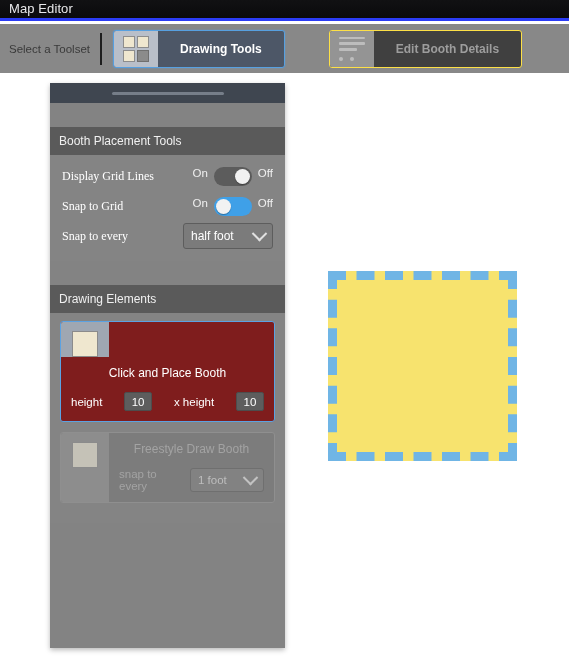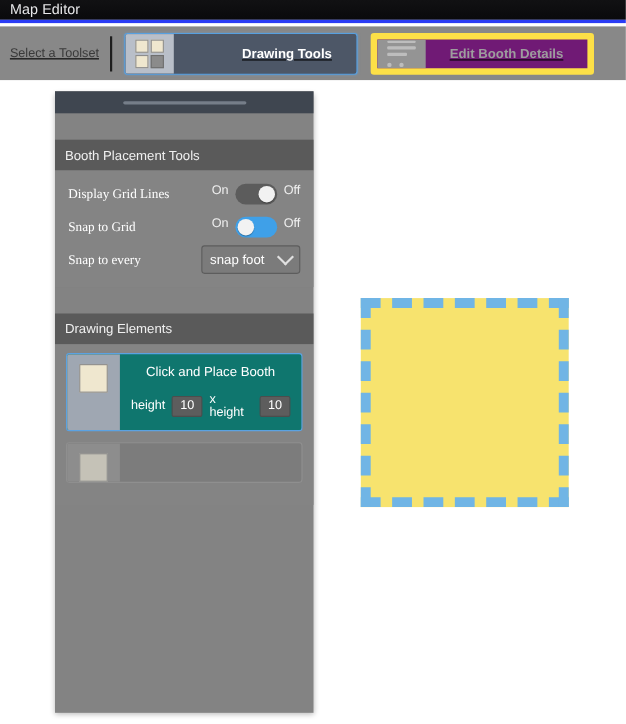--- a/index.html
+++ b/index.html
@@ -38,21 +38,20 @@
   
   #toolbar {
     position: absolute;
     left: 0; top: 24px;
     width: 569px;
     height: 49px;
     background: #888888;
     box-sizing: border-box;
     display: flex;
     align-items: center;
-    text-decoration: underline;
   }
   #toolset-label {
     font-size: 11.5px;
     color: #3a3a3a;
     margin-left: 9px;
     white-space: nowrap;
   }
   #toolset-divider {
     width: 2px;
     height: 32px;
@@ -66,25 +65,25 @@
     display: flex;
     align-items: stretch;
     border-radius: 3px;
     box-sizing: border-box;
     overflow: hidden;
   }
   .toolset-btn.active {
     border: 1px solid #57a0e0;
     background: #4d5767;
     box-shadow: 0 0 2px rgba(90,160,230,0.6);
-    gap: 40px;
   }
   .toolset-btn.inactive {
-    border: 6px solid #fde047;
-    background: #701a75;
+    border: 1px solid #fde047;
+    background: #404040;
+    margin-left: 32px;
   }
   .toolset-btn .btn-icon {
     width: 44px;
     display: flex;
     align-items: center;
     justify-content: center;
     box-sizing: border-box;
   }
   .toolset-btn.active .btn-icon { background: #b9bfc9; }
   .toolset-btn.inactive .btn-icon { background: #949494; }
@@ -268,21 +267,22 @@
 
   .element-card {
     display: flex;
     border-radius: 3px;
     box-sizing: border-box;
     margin-bottom: 10px;
     overflow: hidden;
   }
   .element-card.selected {
     border: 1px solid #5ba2e2;
-    background: #0f766e;
+    background: #7f1d1d;
+    flex-direction: column;
   }
   .element-card.disabled {
     border: 1px solid #8f8f8f;
     background: #7c7c7c;
   }
   .element-card .swatch-col {
     width: 48px;
     display: flex;
     align-items: flex-start;
     justify-content: center;
@@ -307,21 +307,21 @@
     text-align: center;
     font-size: 12px;
     margin-bottom: 12px;
   }
   .element-card.selected .element-title { color: #ffffff; }
   .element-card.disabled .element-title { color: #a3a3a3; }
 
   .dims-row {
     display: flex;
     align-items: center;
-    justify-content: flex-end;
+    justify-content: space-between;
     gap: 6px;
     font-size: 11.5px;
   }
   .element-card.selected .dims-row { color: #ffffff; }
 
   .num-input {
     width: 28px;
     height: 19px;
     background: #5d5d5d;
     border: 1px solid #4d4d4d;
@@ -421,21 +421,21 @@
           <span class="switch on">
             <span class="knob"></span>
           </span>
           <span class="toggle-side">Off</span>
         </span>
       </div>
 
       <div class="pref-row">
         <span class="pref-label">Snap to every</span>
         <span class="select-box">
-          <span>snap foot</span>
+          <span>half foot</span>
           <span class="chev"></span>
         </span>
       </div>
 
     </div>
 
     <div class="section-header">Drawing Elements</div>
 
     <div id="elements-body">
 
@@ -451,17 +451,27 @@
             <span>x height</span>
             <input class="num-input" type="text" value="10" style="">
           </div>
         </div>
       </div>
 
       <div class="element-card disabled">
         <div class="swatch-col">
           <div class="swatch gray"></div>
         </div>
+        <div class="body-col">
+          <div class="element-title">Freestyle Draw Booth</div>
+          <div class="snap-row">
+            <span>snap to every</span>
+            <span class="select-box dim">
+              <span>1 foot</span>
+              <span class="chev"></span>
+            </span>
+          </div>
+        </div>
       </div>
 
     </div>
   </div>
 </div>
 
 </body></html>

